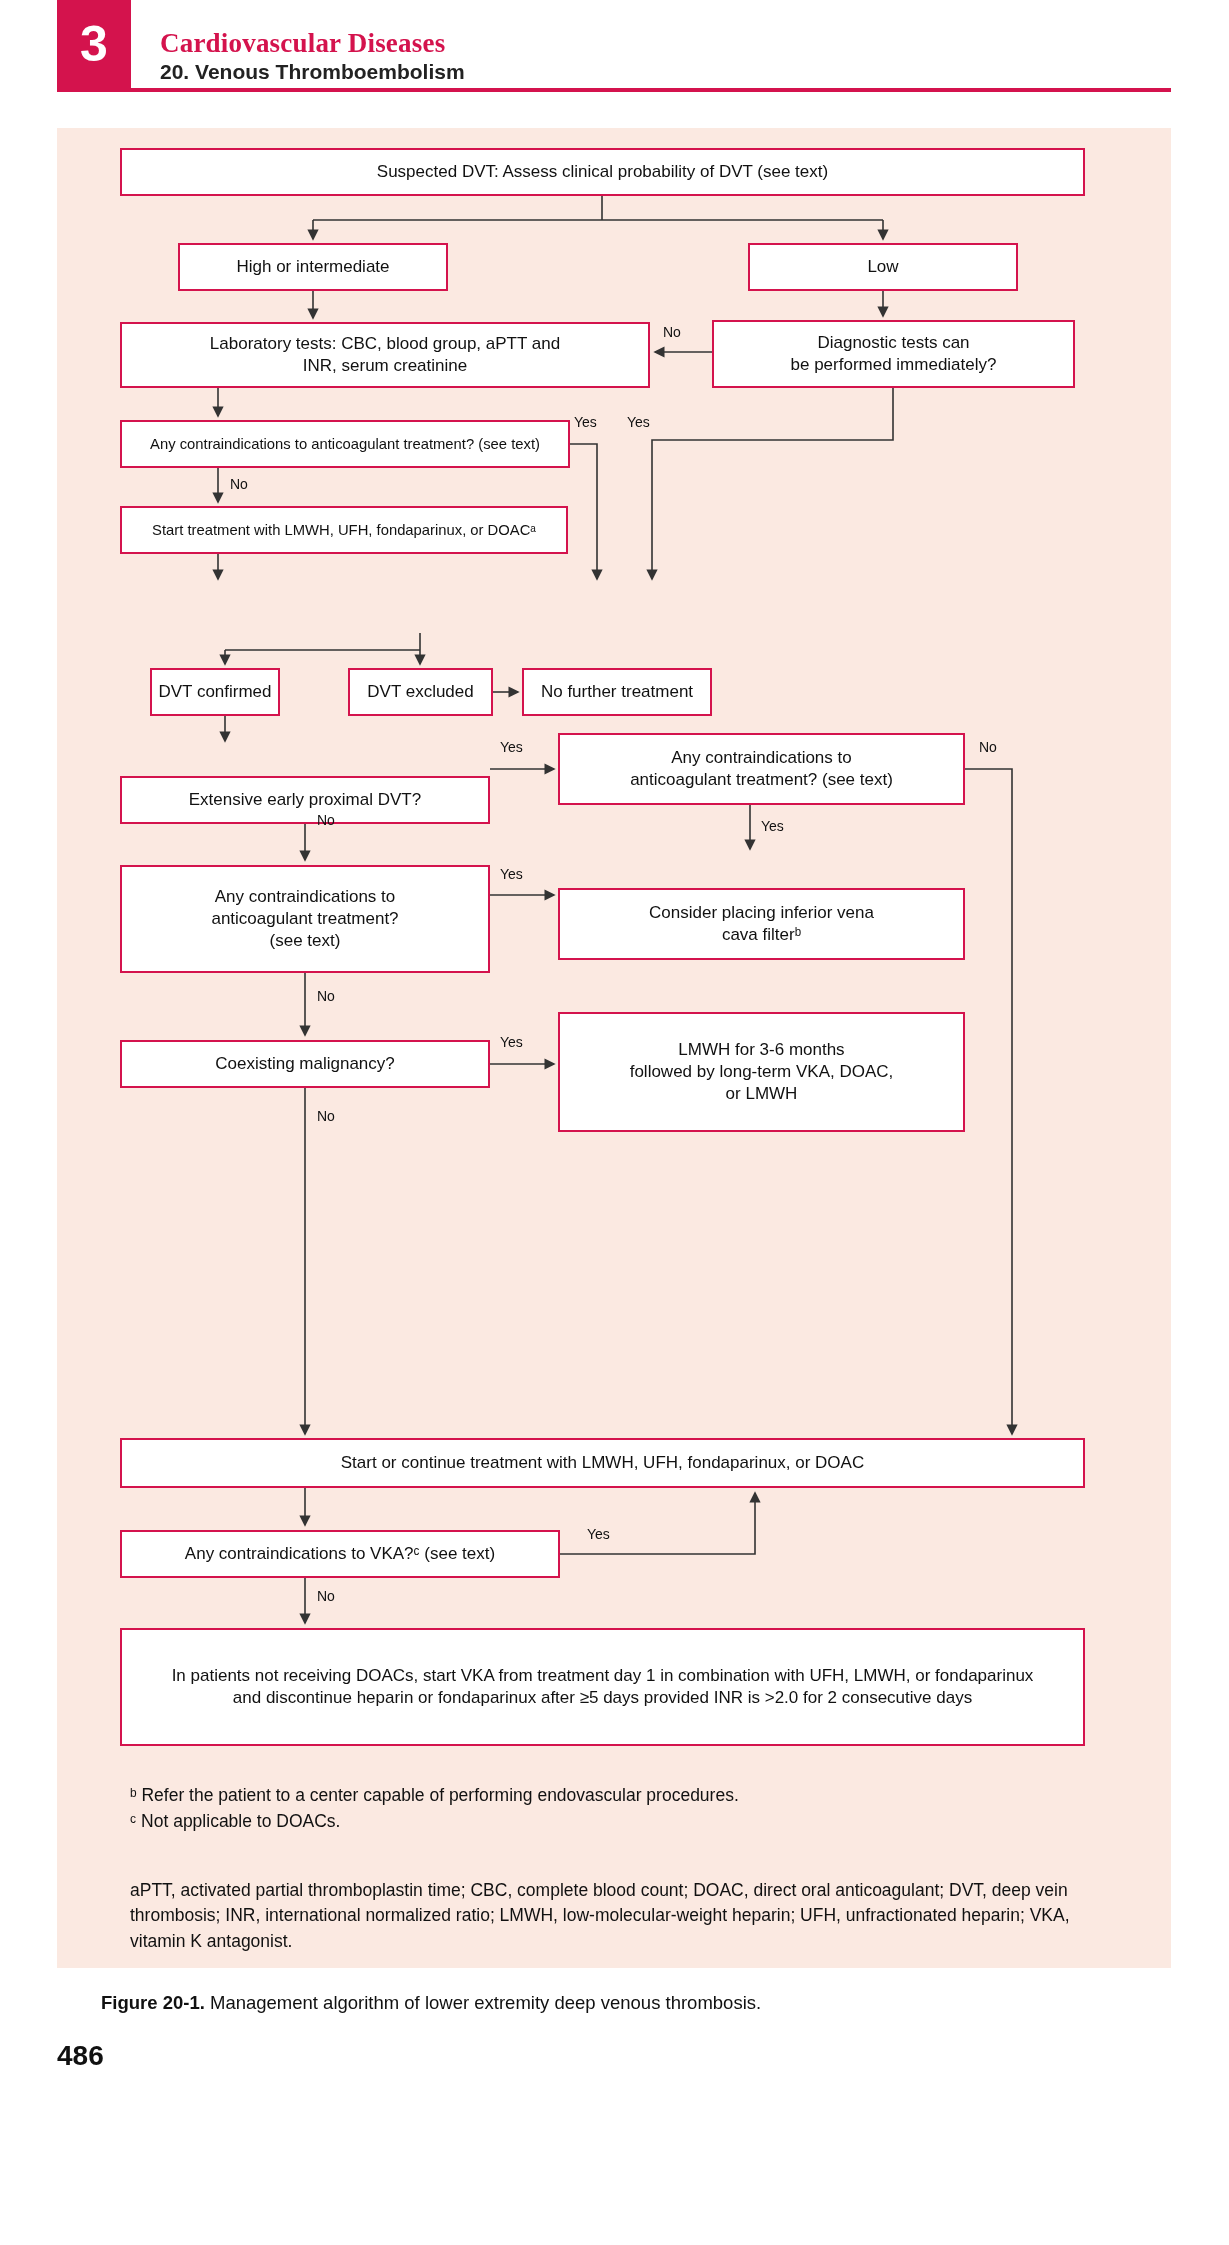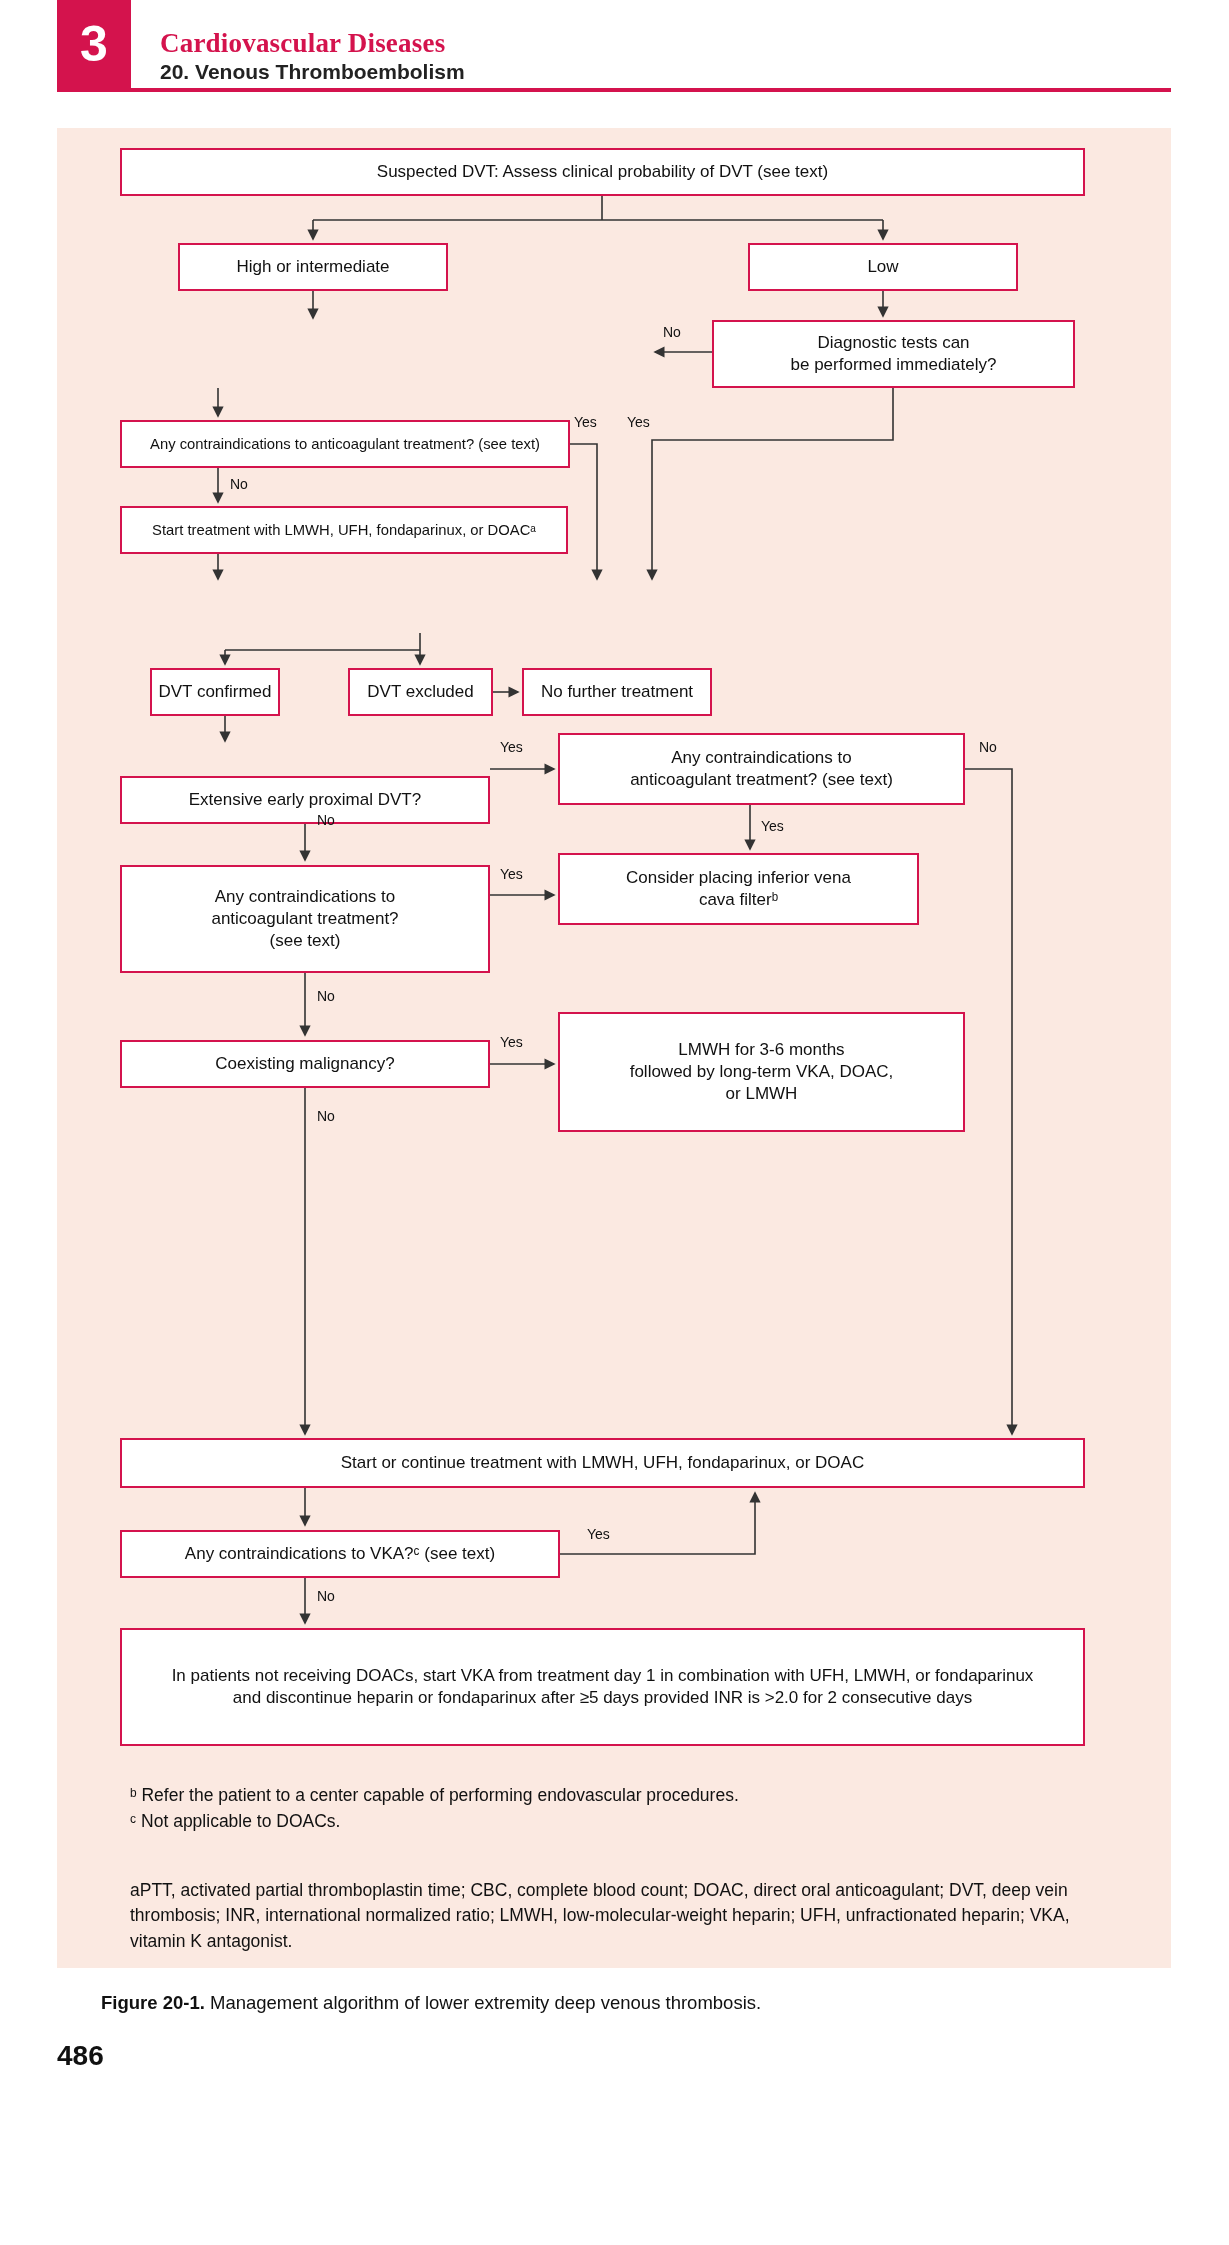--- a/index.html
+++ b/index.html
@@ -81,34 +81,36 @@
         <path d="M248,960 V1306" marker-end="url(#arr)"></path>
         <path d="M248,1360 V1397" marker-end="url(#arr)"></path>
         <path d="M503,1426 H698 V1365" marker-end="url(#arr)"></path>
         <path d="M248,1450 V1495" marker-end="url(#arr)"></path>
       </g>
     </svg>
 
     <div class="node" style="left:63px;top:20px;width:965px;height:48px">Suspected DVT: Assess clinical probability of DVT (see text)</div>
     <div class="node" style="left:121px;top:115px;width:270px;height:48px">High or intermediate</div>
     <div class="node" style="left:691px;top:115px;width:270px;height:48px">Low</div>
+    <div class="node" style="left:63px;top:194px;width:530px;height:66px">Laboratory tests: CBC, blood group, aPTT and
+INR, serum creatinine</div>
     <div class="node" style="left:655px;top:192px;width:363px;height:68px">Diagnostic tests can
 be performed immediately?</div>
     <div class="node tight" style="left:63px;top:292px;width:450px;height:48px">Any contraindications to anticoagulant treatment? (see text)</div>
     <div class="node tight" style="left:63px;top:378px;width:448px;height:48px">Start treatment with LMWH, UFH, fondaparinux, or DOACᵃ</div>
     <div class="node" style="left:93px;top:540px;width:130px;height:48px">DVT confirmed</div>
     <div class="node" style="left:291px;top:540px;width:145px;height:48px">DVT excluded</div>
     <div class="node" style="left:465px;top:540px;width:190px;height:48px">No further treatment</div>
     <div class="node" style="left:63px;top:648px;width:370px;height:48px">Extensive early proximal DVT?</div>
     <div class="node" style="left:501px;top:605px;width:407px;height:72px">Any contraindications to
 anticoagulant treatment? (see text)</div>
     <div class="node" style="left:63px;top:737px;width:370px;height:108px">Any contraindications to
 anticoagulant treatment?
 (see text)</div>
-    <div class="node" style="left:501px;top:725px;width:361px;height:72px">Consider placing inferior vena
+    <div class="node" style="left:501px;top:760px;width:407px;height:72px">Consider placing inferior vena
 cava filterᵇ</div>
     <div class="node" style="left:63px;top:912px;width:370px;height:48px">Coexisting malignancy?</div>
     <div class="node" style="left:501px;top:884px;width:407px;height:120px">LMWH for 3-6 months
 followed by long-term VKA, DOAC,
 or LMWH</div>
     <div class="node" style="left:63px;top:1310px;width:965px;height:50px">Start or continue treatment with LMWH, UFH, fondaparinux, or DOAC</div>
     <div class="node" style="left:63px;top:1402px;width:440px;height:48px">Any contraindications to VKA?ᶜ (see text)</div>
     <div class="node" style="left:63px;top:1500px;width:965px;height:118px;padding:8px 40px">In patients not receiving DOACs, start VKA from treatment day 1 in combination with UFH, LMWH, or fondaparinux and discontinue heparin or fondaparinux after ≥5 days provided INR is &gt;2.0 for 2 consecutive days</div>
 
     <span class="edge-label" style="left:606px;top:196px">No</span>

